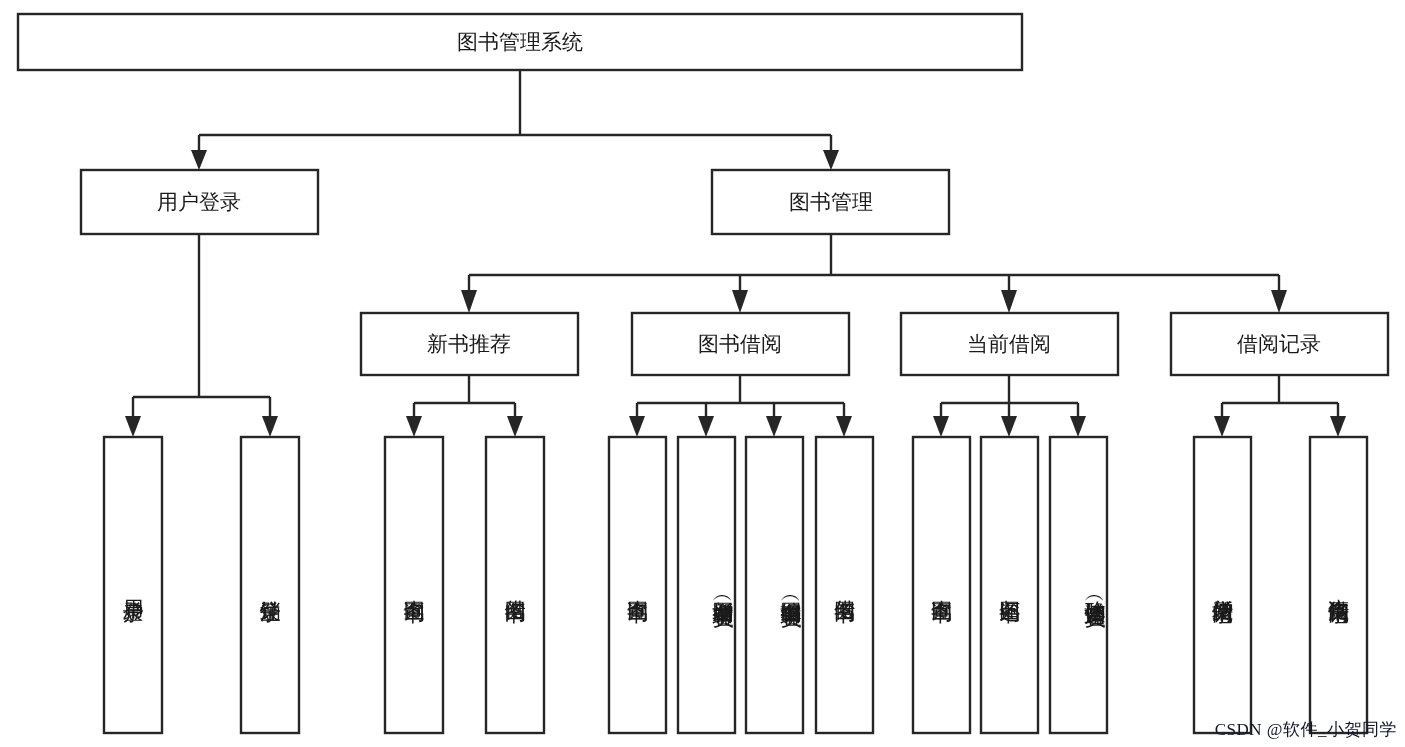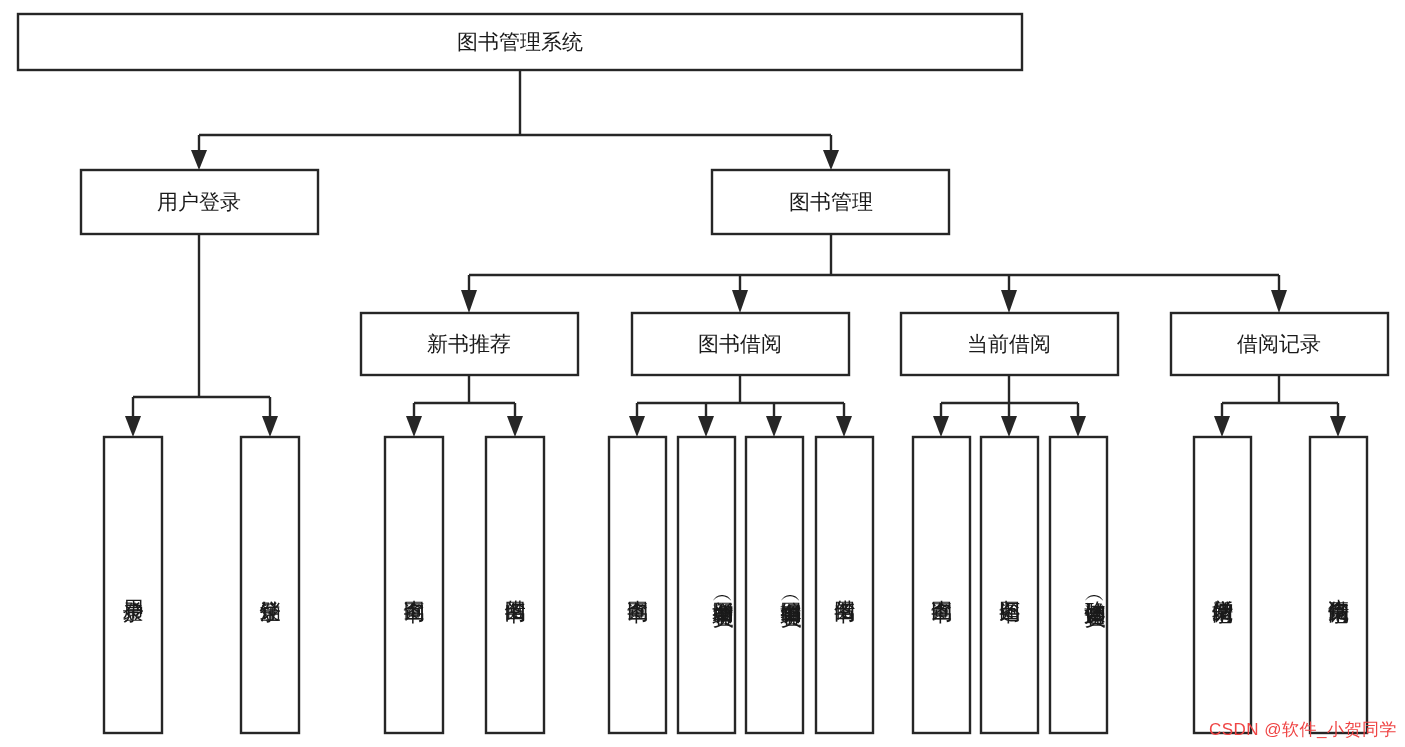--- a/index.html
+++ b/index.html
@@ -72,23 +72,23 @@
     justify-content: center;
     pointer-events: none;
   }
   .vlabel.centered {
     align-items: center;
   }
   #watermark {
     position: absolute;
     right: 8px;
     bottom: 6px;
-    font-family: Liberation Sans, sans-serif;
+    font-family: Liberation Serif, serif;
     font-size: 17px;
-    color: #ef4444;
+    color: #0f172a;
     letter-spacing: 0.5px;
     white-space: nowrap;
   }
 </style>
 </head>
 <body>
 
 <div id="diagram-root">
 
   <svg id="flow-svg" viewBox="0 0 1405 747">

